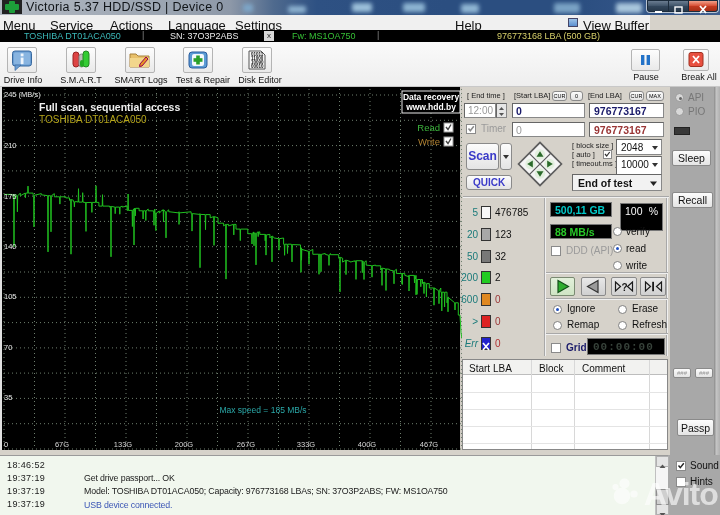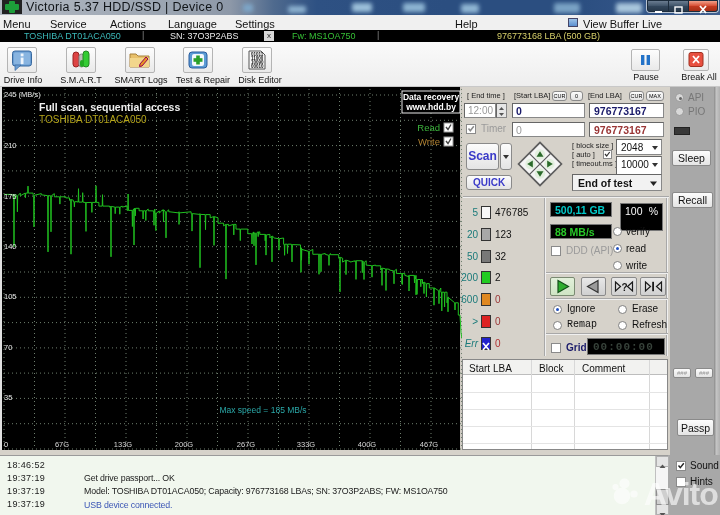--- a/index.html
+++ b/index.html
@@ -10,21 +10,21 @@
 #ticon:before{content:"";position:absolute;left:7px;top:1px;width:6px;height:12px;background:#1d9e3a;border-radius:1px;}
 #ticon:after{content:"";position:absolute;left:3px;top:4px;width:14px;height:6px;background:#1d9e3a;border-radius:1px;}
 #ttext{left:26px;top:0px;font-size:12.5px;letter-spacing:0.3px;color:#101418;}
 
 #wbtns{left:647px;top:0;width:71px;height:12px;}
 .wb{position:absolute;top:0;height:12px;border:1px solid #1c2c3c;color:#fff;}
 #wb-min{left:0;width:22px;background:linear-gradient(#6a7c90,#3f5368 50%,#33475c 50%,#28394b);border-radius:0 0 0 3px;}
 #wb-max{left:21px;width:21px;background:linear-gradient(#6a7c90,#3f5368 50%,#33475c 50%,#28394b);}
 #wb-close{left:41px;width:30px;background:linear-gradient(#f0a08a,#d9543a 45%,#c33a20 50%,#a52e16);border-radius:0 0 3px 0;}
 
-#menubar{left:0;top:15px;width:720px;height:15px;background:#f0f0f0;font-size:11px;color:#111;}
+#menubar{left:0;top:15px;width:650px;height:15px;background:#f0f0f0;font-size:13px;color:#111;}
 #menubar span{position:absolute;top:3px;}
 
 #driveband{left:0;top:30px;width:720px;height:12px;background:#000;font-size:9px;}
 #driveband span{position:absolute;top:1px;}
 
 #toolbar{left:0;top:42px;width:720px;height:45px;background:linear-gradient(#fafafa,#eeeeee);border-bottom:1px solid #c8c8c8;}
 .tbtn{position:absolute;top:5px;width:30px;height:26px;border:1px solid #b4b4b4;border-radius:2px;background:linear-gradient(#fdfdfd,#e9e9e9);}
 .tlbl{position:absolute;top:33px;font-size:9px;color:#111;text-align:center;}
 
 #graph{left:0;top:87px;width:462px;height:363px;background:#000;border-left:2px solid #e0e0e0;border-right:2px solid #cdc9c1;}
@@ -352,21 +352,21 @@
       <rect x="11.2" y="3.8" width="1.8" height="9.4" fill="#1a1a1a"></rect>
       <path d="M20.5 4 L15.5 8.5 L20.5 13 Z" fill="none" stroke="#1a1a1a" stroke-width="1.2"></path>
     </svg></div>
 <div class="abs" style="left:546px;top:298px;width:122px;height:2px;border-top:1px solid #a8a8a8;border-bottom:1px solid #f0f0f0;"></div>
 
 <div class="radio sel" style="left:553px;top:305px;"></div>
 <div class="rlbl" style="left:567px;top:303px;">Ignore</div>
 <div class="radio" style="left:618px;top:305px;"></div>
 <div class="rlbl" style="left:632px;top:303px;">Erase</div>
 <div class="radio" style="left:553px;top:321px;"></div>
-<div class="rlbl" style="left:567px;top:319px;font-family:Liberation Mono, monospace;">Remap</div>
+<div class="rlbl" style="left:567px;top:319px;">Remap</div>
 <div class="radio" style="left:618px;top:321px;"></div>
 <div class="rlbl" style="left:632px;top:319px;">Refresh</div>
 <div class="abs" style="left:546px;top:333px;width:122px;height:2px;border-top:1px solid #a8a8a8;border-bottom:1px solid #f0f0f0;"></div>
 
 <div class="chk" style="left:551px;top:343px;"></div>
 <div class="rlbl" style="left:566px;top:342px;font-weight:bold;color:#1a1a6a;">Grid</div>
 <div class="lcd" style="left:587px;top:338px;width:78px;height:17px;font-family:'Liberation Mono',monospace;font-size:11px;font-weight:bold;color:#37423a;padding:2px 0 0 5px;letter-spacing:1px;">00:00:00</div>
 
 <div class="abs" style="left:462px;top:359px;width:206px;height:91px;background:#fff;border:1px solid #888;">
  <div style="position:absolute;left:0;top:0;width:100%;height:15px;border-bottom:1px solid #bdbdbd;background:#f2f2f0;"></div>

